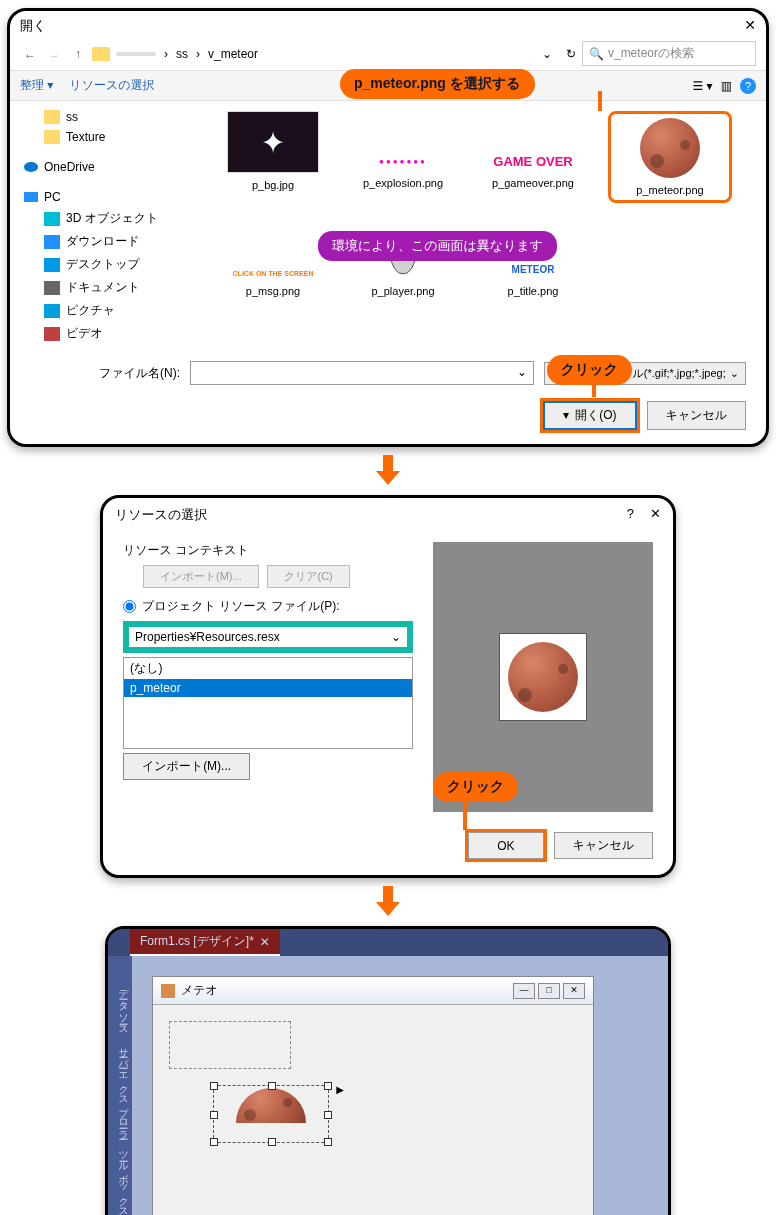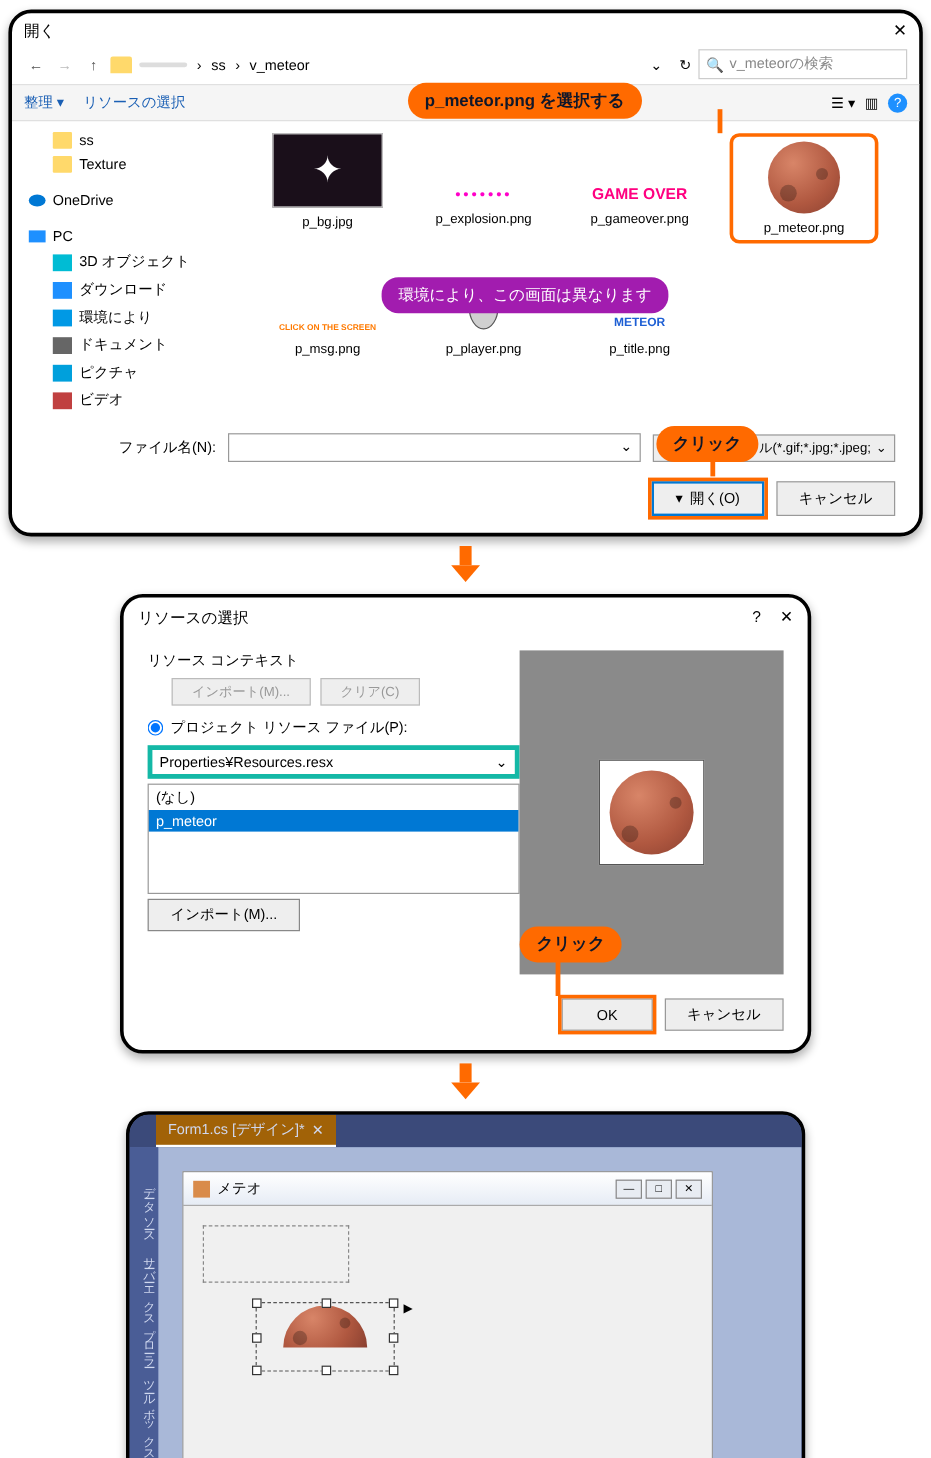--- a/index.html
+++ b/index.html
@@ -44,38 +44,38 @@
 .combo{border:1px solid #999;padding:3px 6px;background:#eee;font-size:11px;display:flex;align-items:center;gap:4px}
 .btns{display:flex;gap:10px;padding:6px 20px 14px;justify-content:flex-end}
 .btn{border:1px solid #999;background:#eee;padding:4px 18px;font-size:12px}
 .btn.hl{border:2px solid #0078d4;outline:3px solid #ff6a00}
 .arrowwrap{text-align:center;margin:8px 0}
 .arrowwrap svg{display:block;margin:0 auto}
 
 
 .p2{width:570px;margin:8px auto}
 .dlg-title{display:flex;justify-content:space-between;padding:8px 12px;font-size:13px}
-.dlg-body{padding:10px 20px;display:flex;position:relative}
+.dlg-body{padding:10px 20px;display:flex;gap:20px;position:relative}
 .fieldset{flex:1}
 .grp-title{font-size:12px;margin-bottom:6px}
 .radio{display:flex;align-items:center;gap:6px;margin:6px 0}
 .radio input{margin:0}
 .subbtns{display:flex;gap:8px;margin:6px 0 10px 20px}
 .subbtn{border:1px solid #bbb;background:#eee;color:#999;padding:3px 16px;font-size:11px}
-.dropdown{border:4px solid #14b8a6;background:#fff;padding:3px 6px;margin:4px 0;display:flex;justify-content:space-between}
+.dropdown{border:6px solid #14b8a6;background:#fff;padding:3px 6px;margin:4px 0;display:flex;justify-content:space-between}
 .listbox{border:1px solid #999;height:90px;background:#fff;margin:4px 0}
 .listbox div{padding:2px 6px}
 .listbox .sel{background:#0078d4;color:#fff}
 .preview{width:220px;height:270px;background:#8a8a8a;display:flex;align-items:center;justify-content:center}
 .preview-inner{width:86px;height:86px;background:#fff;border:1px solid #555;display:flex;align-items:center;justify-content:center}
 .dlg-btns{display:flex;gap:10px;padding:10px 20px 16px;justify-content:flex-end}
 
 
 .p3{width:560px;margin:8px auto;background:#5b6fa8;padding:0}
-.vs-tab{background:#a16207;color:#d0d8ef;padding:4px 10px;display:inline-flex;align-items:center;gap:6px;font-size:12px;border-bottom:2px solid #fff}
+.vs-tab{background:#7f1d1d;color:#d0d8ef;padding:4px 10px;display:inline-flex;align-items:center;gap:6px;font-size:12px;border-bottom:2px solid #fff}
 .vs-body{display:flex}
 .vs-sidebar{width:20px;background:#4a5d96;color:#d0d8ef;writing-mode:vertical-rl;font-size:10px;padding:6px 2px;text-align:center}
 .vs-canvas{flex:1;background:#a9b8d8;padding:20px;position:relative}
 .form-win{background:#eceff5;border:1px solid #888;width:440px}
 .form-title{background:linear-gradient(#fff,#e6ecf5);padding:5px 8px;display:flex;align-items:center;gap:6px;border-bottom:1px solid #aaa;font-size:12px}
 .form-title .wbtns{margin-left:auto;display:flex;gap:3px}
 .wbtn{width:20px;height:14px;border:1px solid #888;background:#e8ecf2;font-size:9px;text-align:center;line-height:12px}
 .form-body{height:180px;background:#f0f0f0;position:relative;padding:16px}
 .placeholder{border:1px dashed #888;width:120px;height:46px}
 .selected-img{position:absolute;left:60px;top:80px;border:1px dashed #555;padding:2px}
@@ -151,21 +151,21 @@
       <div class="tree-item indent">
           <span class="ico ico-3d"></span>
           <span>3D オブジェクト</span>
         </div>
       <div class="tree-item indent">
           <span class="ico ico-dl"></span>
           <span>ダウンロード</span>
         </div>
       <div class="tree-item indent">
           <span class="ico ico-desk"></span>
-          <span>環境により</span>
+          <span>デスクトップ</span>
         </div>
       <div class="tree-item indent">
           <span class="ico ico-doc"></span>
           <span>ドキュメント</span>
         </div>
       <div class="tree-item indent">
           <span class="ico ico-pic"></span>
           <span>ピクチャ</span>
         </div>
       <div class="tree-item indent">

